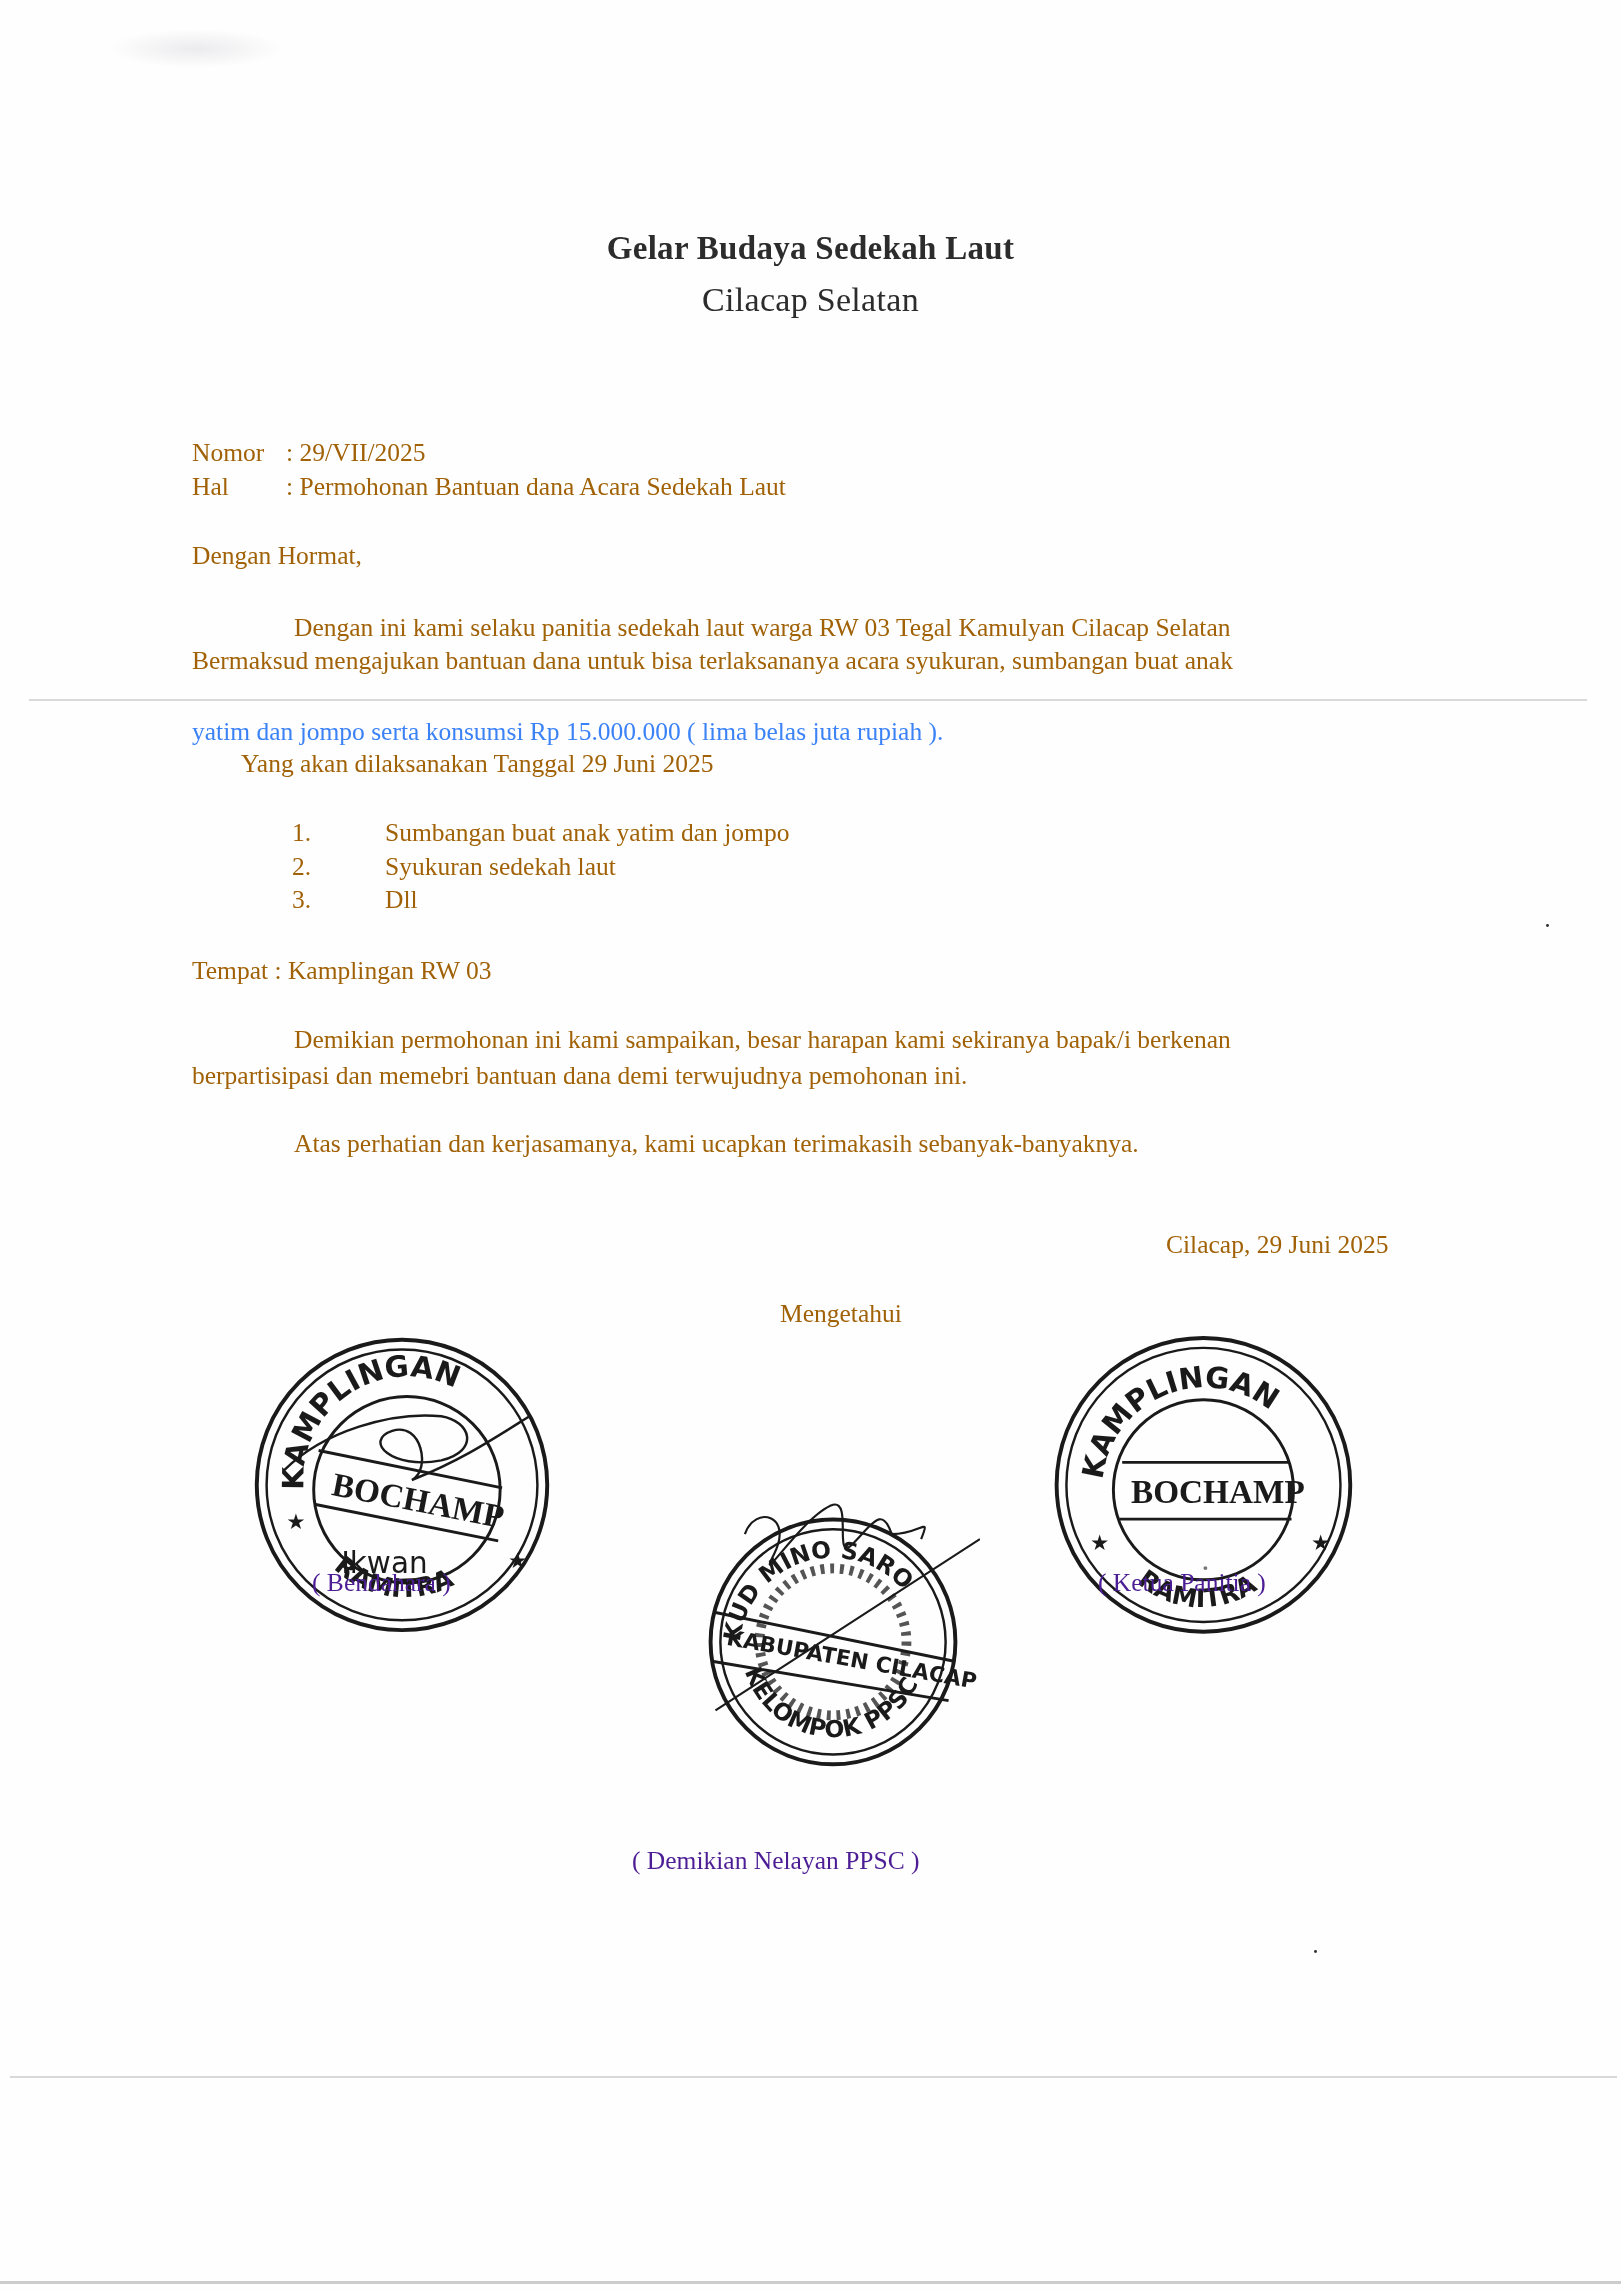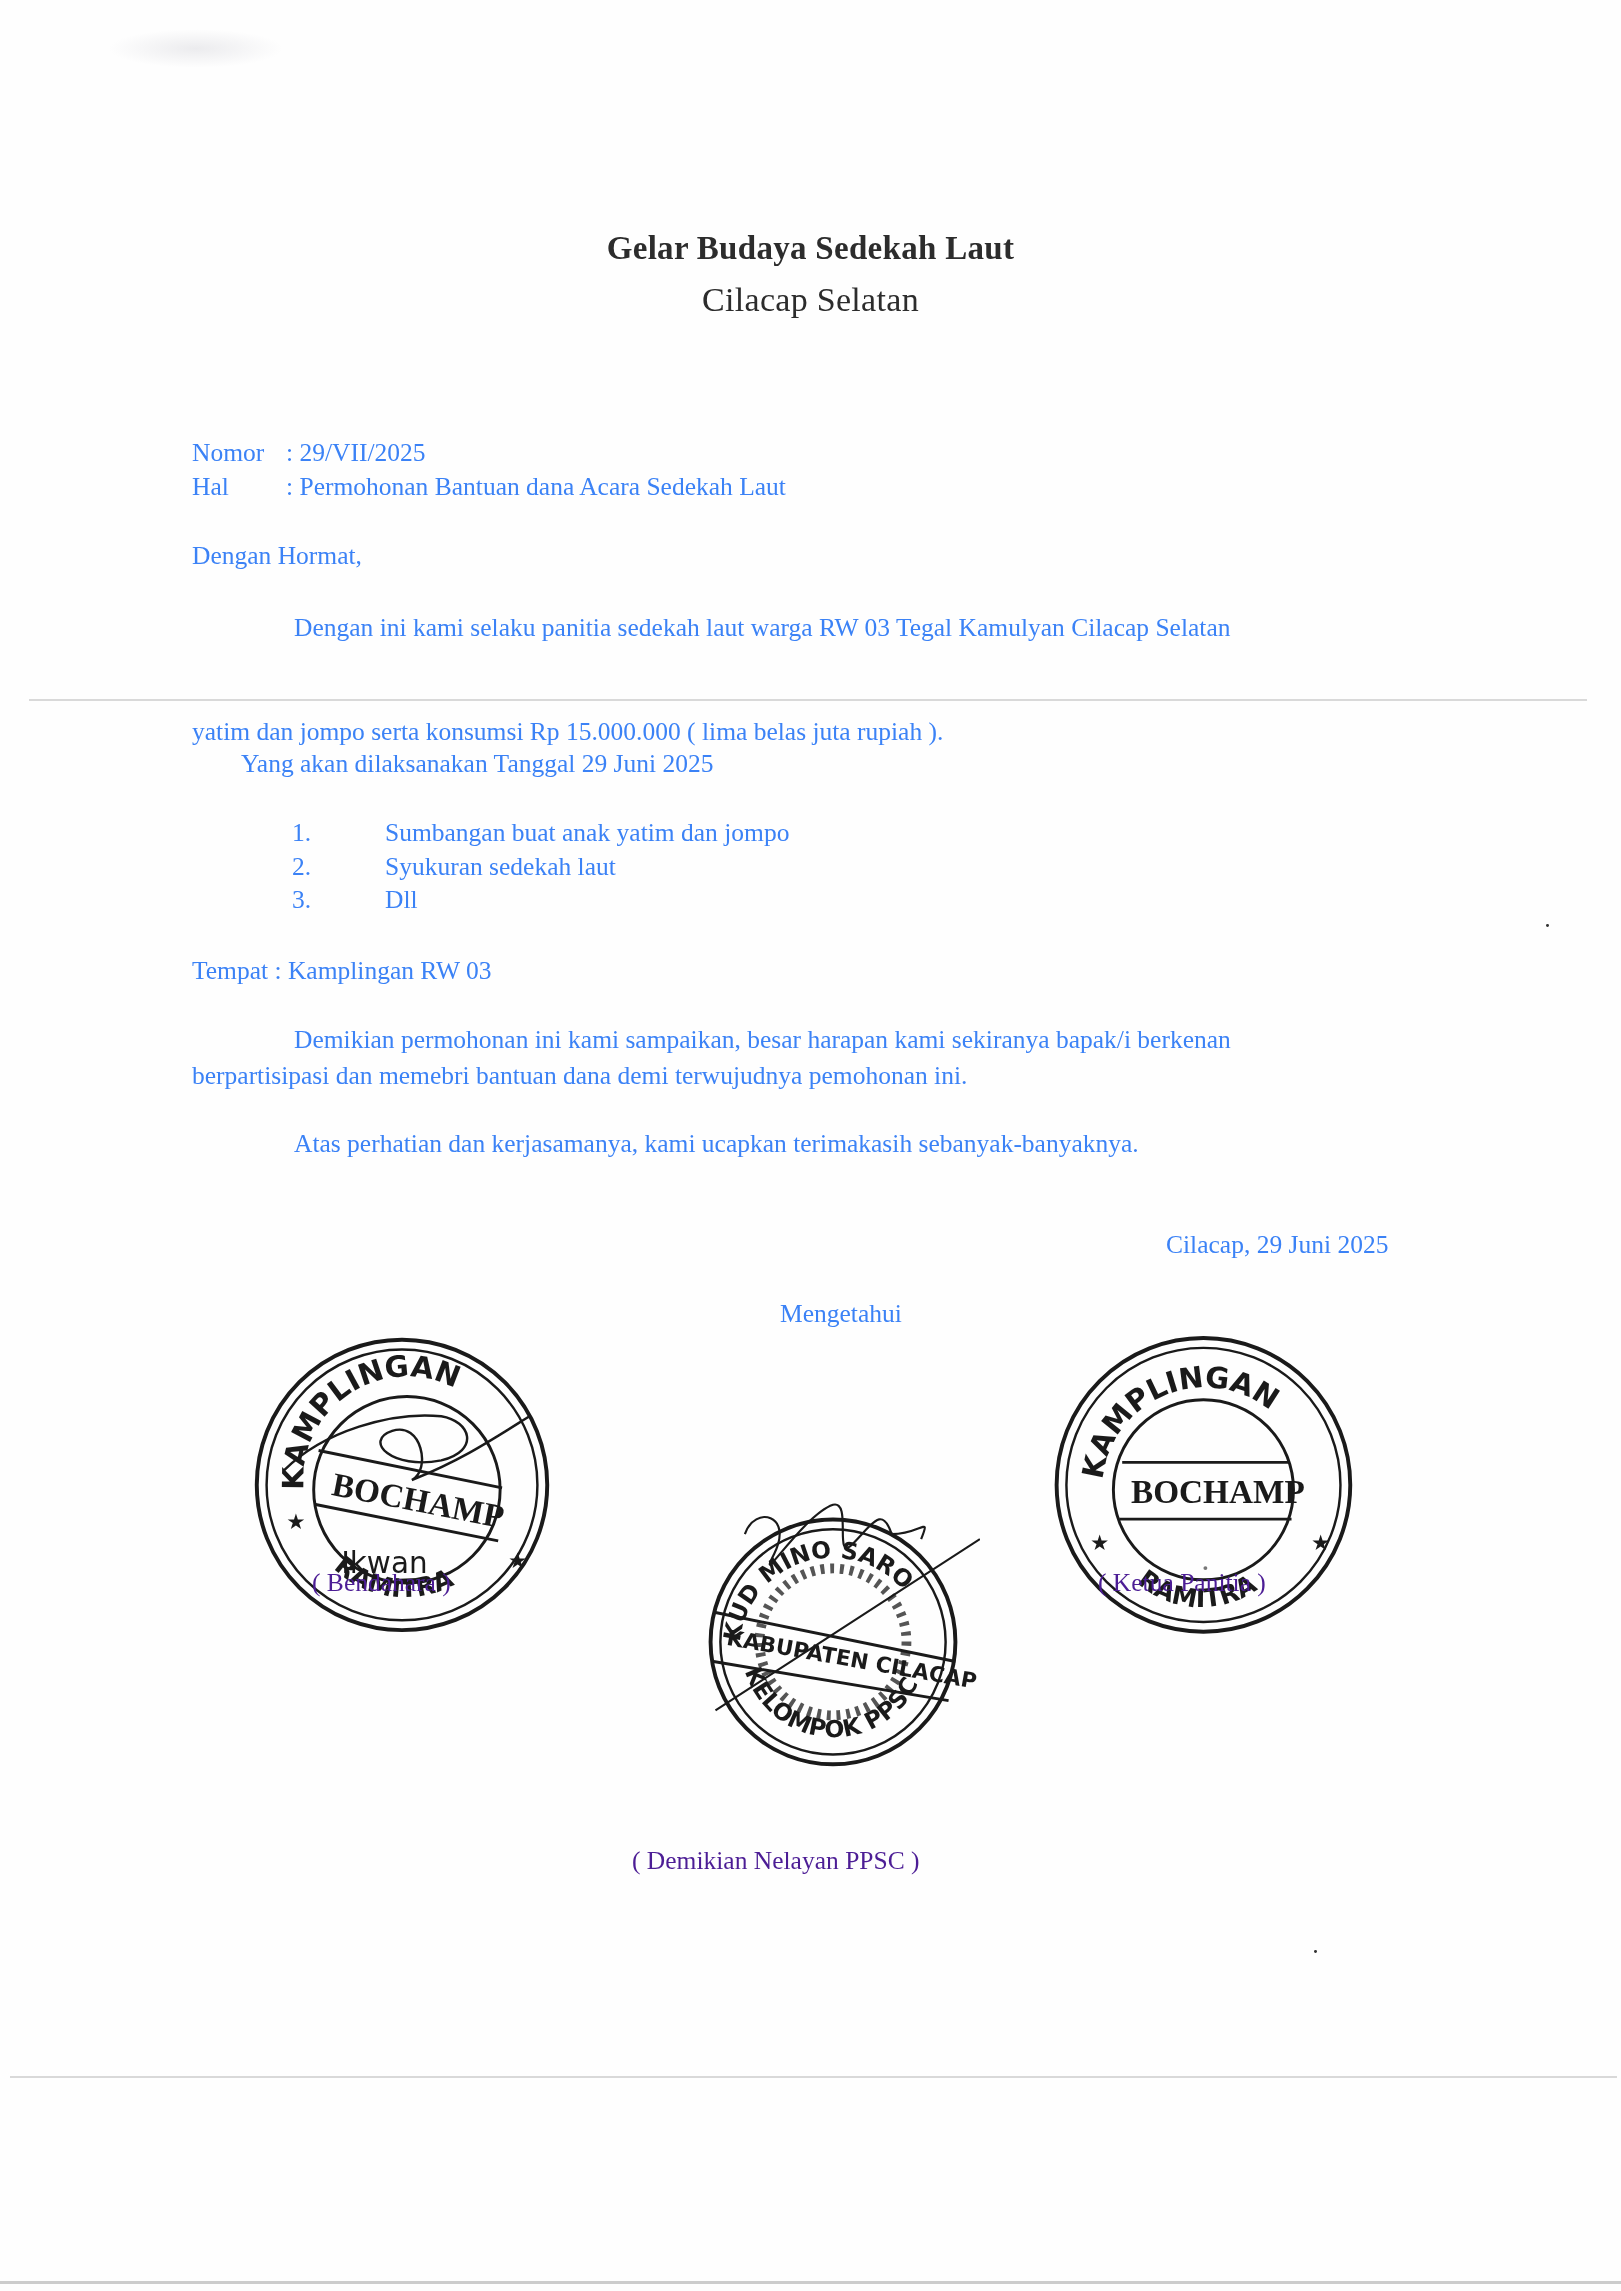--- a/index.html
+++ b/index.html
@@ -64,21 +64,21 @@
       letter-spacing: 0.3px;
     }
     .header-line.first { font-weight: bold; font-size: 33px; }
 
     
     .txt {
       position: absolute;
       font-size: 25.5px;
       line-height: 33px;
       white-space: nowrap;
-      color: #3b82f6;
+      color: #a16207;
     }
     .label-col { display: inline-block; width: 94px; }
     .list-num { display: inline-block; width: 93px; }
 
     
     .stamp {
       position: absolute;
     }
     .stamp svg { display: block; }
     .stamp-caption {
@@ -108,20 +108,21 @@
   <div class="txt serif" style="left:192px; top:436px;">
     <span class="label-col" style="width:94px;">Nomor</span><span>: 29/VII/2025</span>
   </div>
   <div class="txt serif" style="left:192px; top:470px;">
     <span class="label-col">Hal</span><span>: Permohonan Bantuan dana Acara Sedekah Laut</span>
   </div>
 
   <div class="txt serif" style="left:192px; top:539px;">Dengan Hormat,</div>
 
   <div class="txt serif" style="left:294px; top:611px;">Dengan ini kami selaku panitia sedekah laut warga RW 03 Tegal Kamulyan Cilacap Selatan</div>
+  <div class="txt serif" style="left:192px; top:644px;">Bermaksud mengajukan bantuan dana untuk bisa terlaksananya acara syukuran, sumbangan buat anak</div>
   <div class="txt serif" style="left:192px; top:679px; color:#3b82f6;margin-top:36px;">yatim dan jompo serta konsumsi Rp 15.000.000 ( lima belas juta rupiah ).</div>
 
   <div class="txt serif" style="left:241px; top:747px;">Yang akan dilaksanakan Tanggal 29 Juni 2025</div>
 
   <div class="txt serif" style="left:292px; top:816px;">
     <span class="list-num">1.</span><span>Sumbangan buat anak yatim dan jompo</span>
   </div>
   <div class="txt serif" style="left:292px; top:850px;">
     <span class="list-num">2.</span><span>Syukuran sedekah laut</span>
   </div>

